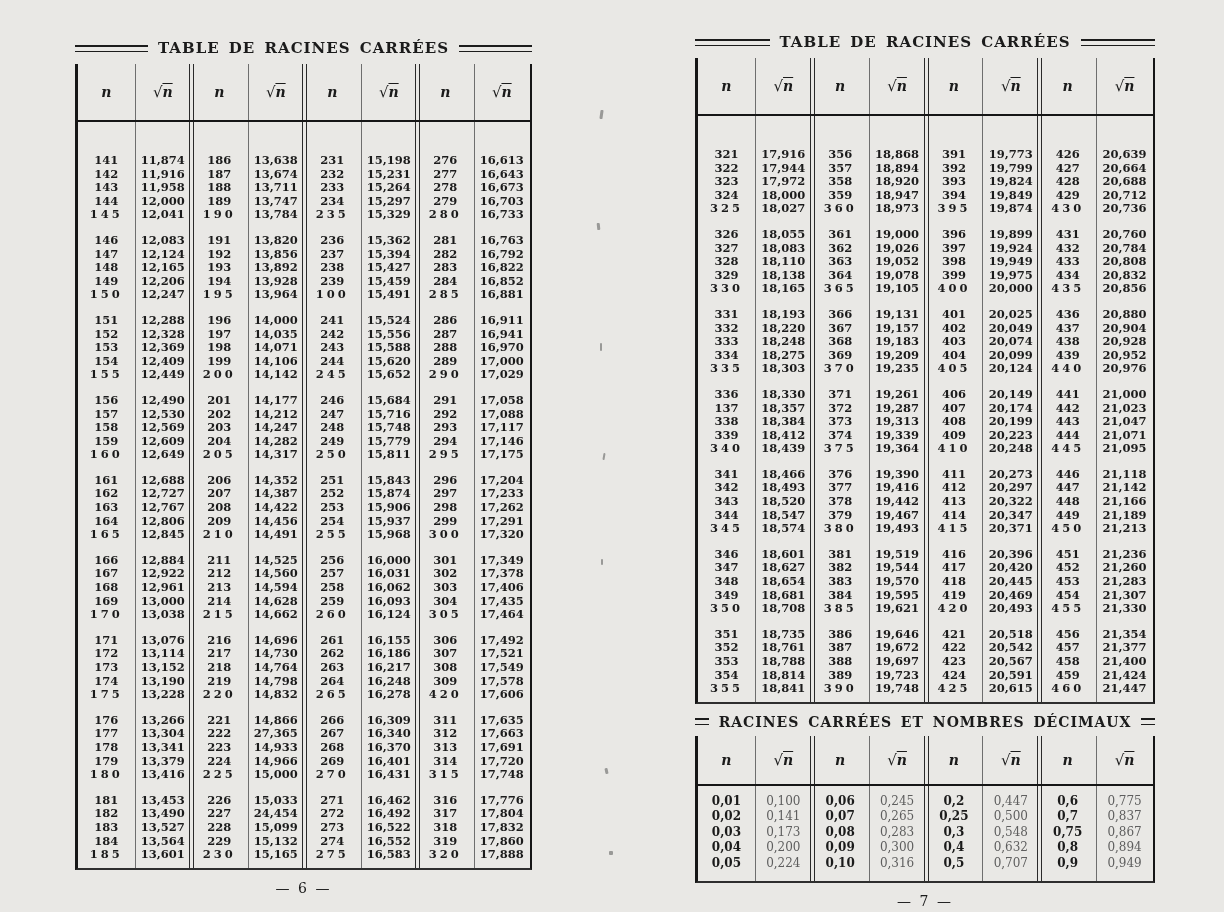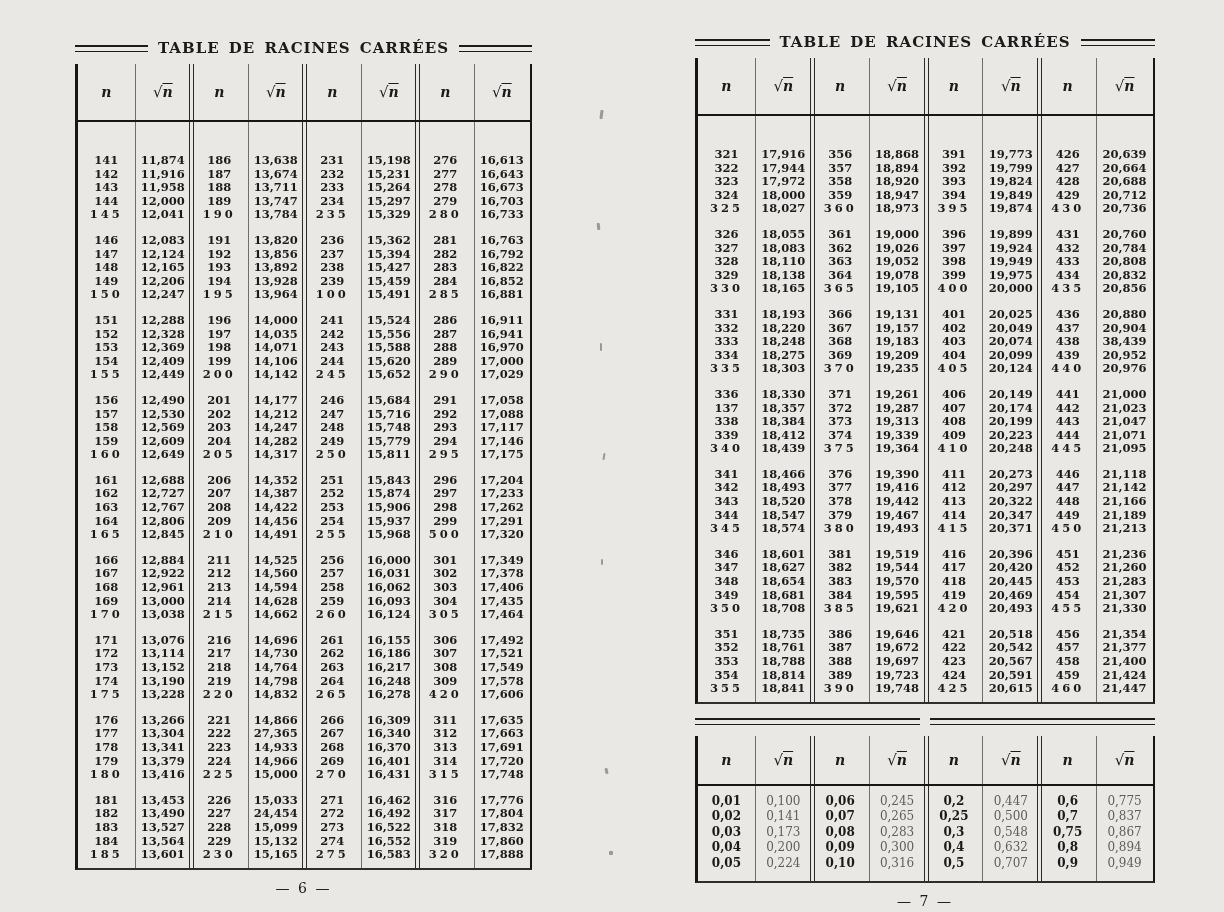--- a/index.html
+++ b/index.html
@@ -756,21 +756,21 @@
             </div>
             <div class="row">
               <span class="ncell">298</span>
               <span class="vcell">17,262</span>
             </div>
             <div class="row">
               <span class="ncell">299</span>
               <span class="vcell">17,291</span>
             </div>
             <div class="row">
-              <span class="ncell m5">500</span>
+              <span class="ncell m5">300</span>
               <span class="vcell">17,320</span>
             </div>
           </div>
           <div class="group">
             <div class="row">
               <span class="ncell">301</span>
               <span class="vcell">17,349</span>
             </div>
             <div class="row">
               <span class="ncell">302</span>
@@ -1403,21 +1403,21 @@
             <div class="row">
               <span class="ncell">436</span>
               <span class="vcell">20,880</span>
             </div>
             <div class="row">
               <span class="ncell">437</span>
               <span class="vcell">20,904</span>
             </div>
             <div class="row">
               <span class="ncell">438</span>
-              <span class="vcell">38,439</span>
+              <span class="vcell">20,928</span>
             </div>
             <div class="row">
               <span class="ncell">439</span>
               <span class="vcell">20,952</span>
             </div>
             <div class="row">
               <span class="ncell m5">440</span>
               <span class="vcell">20,976</span>
             </div>
           </div>
@@ -1514,20 +1514,21 @@
   <div class="vl thin" style="left: 12.5%;"></div>
       <div class="vl double" style="left: 25%;"></div>
       <div class="vl thin" style="left: 37.5%;"></div>
       <div class="vl double" style="left: 50%;"></div>
       <div class="vl thin" style="left: 62.5%;"></div>
       <div class="vl double" style="left: 75%;"></div>
       <div class="vl thin" style="left: 87.5%;"></div>
     </div>
   <div class="titlebar dec-titlebar">
     <span class="hrule"></span>
+    <h1 class="title">RACINES CARRÉES ET NOMBRES DÉCIMAUX</h1>
     <span class="hrule"></span>
   </div>
   <div class="table-shell dec">
     <div class="header-row">
         <div class="hcell">n</div>
         <div class="hcell"><span class="rad">√</span><span class="radn">n</span></div>
         <div class="hcell">n</div>
         <div class="hcell"><span class="rad">√</span><span class="radn">n</span></div>
         <div class="hcell">n</div>
         <div class="hcell"><span class="rad">√</span><span class="radn">n</span></div>

